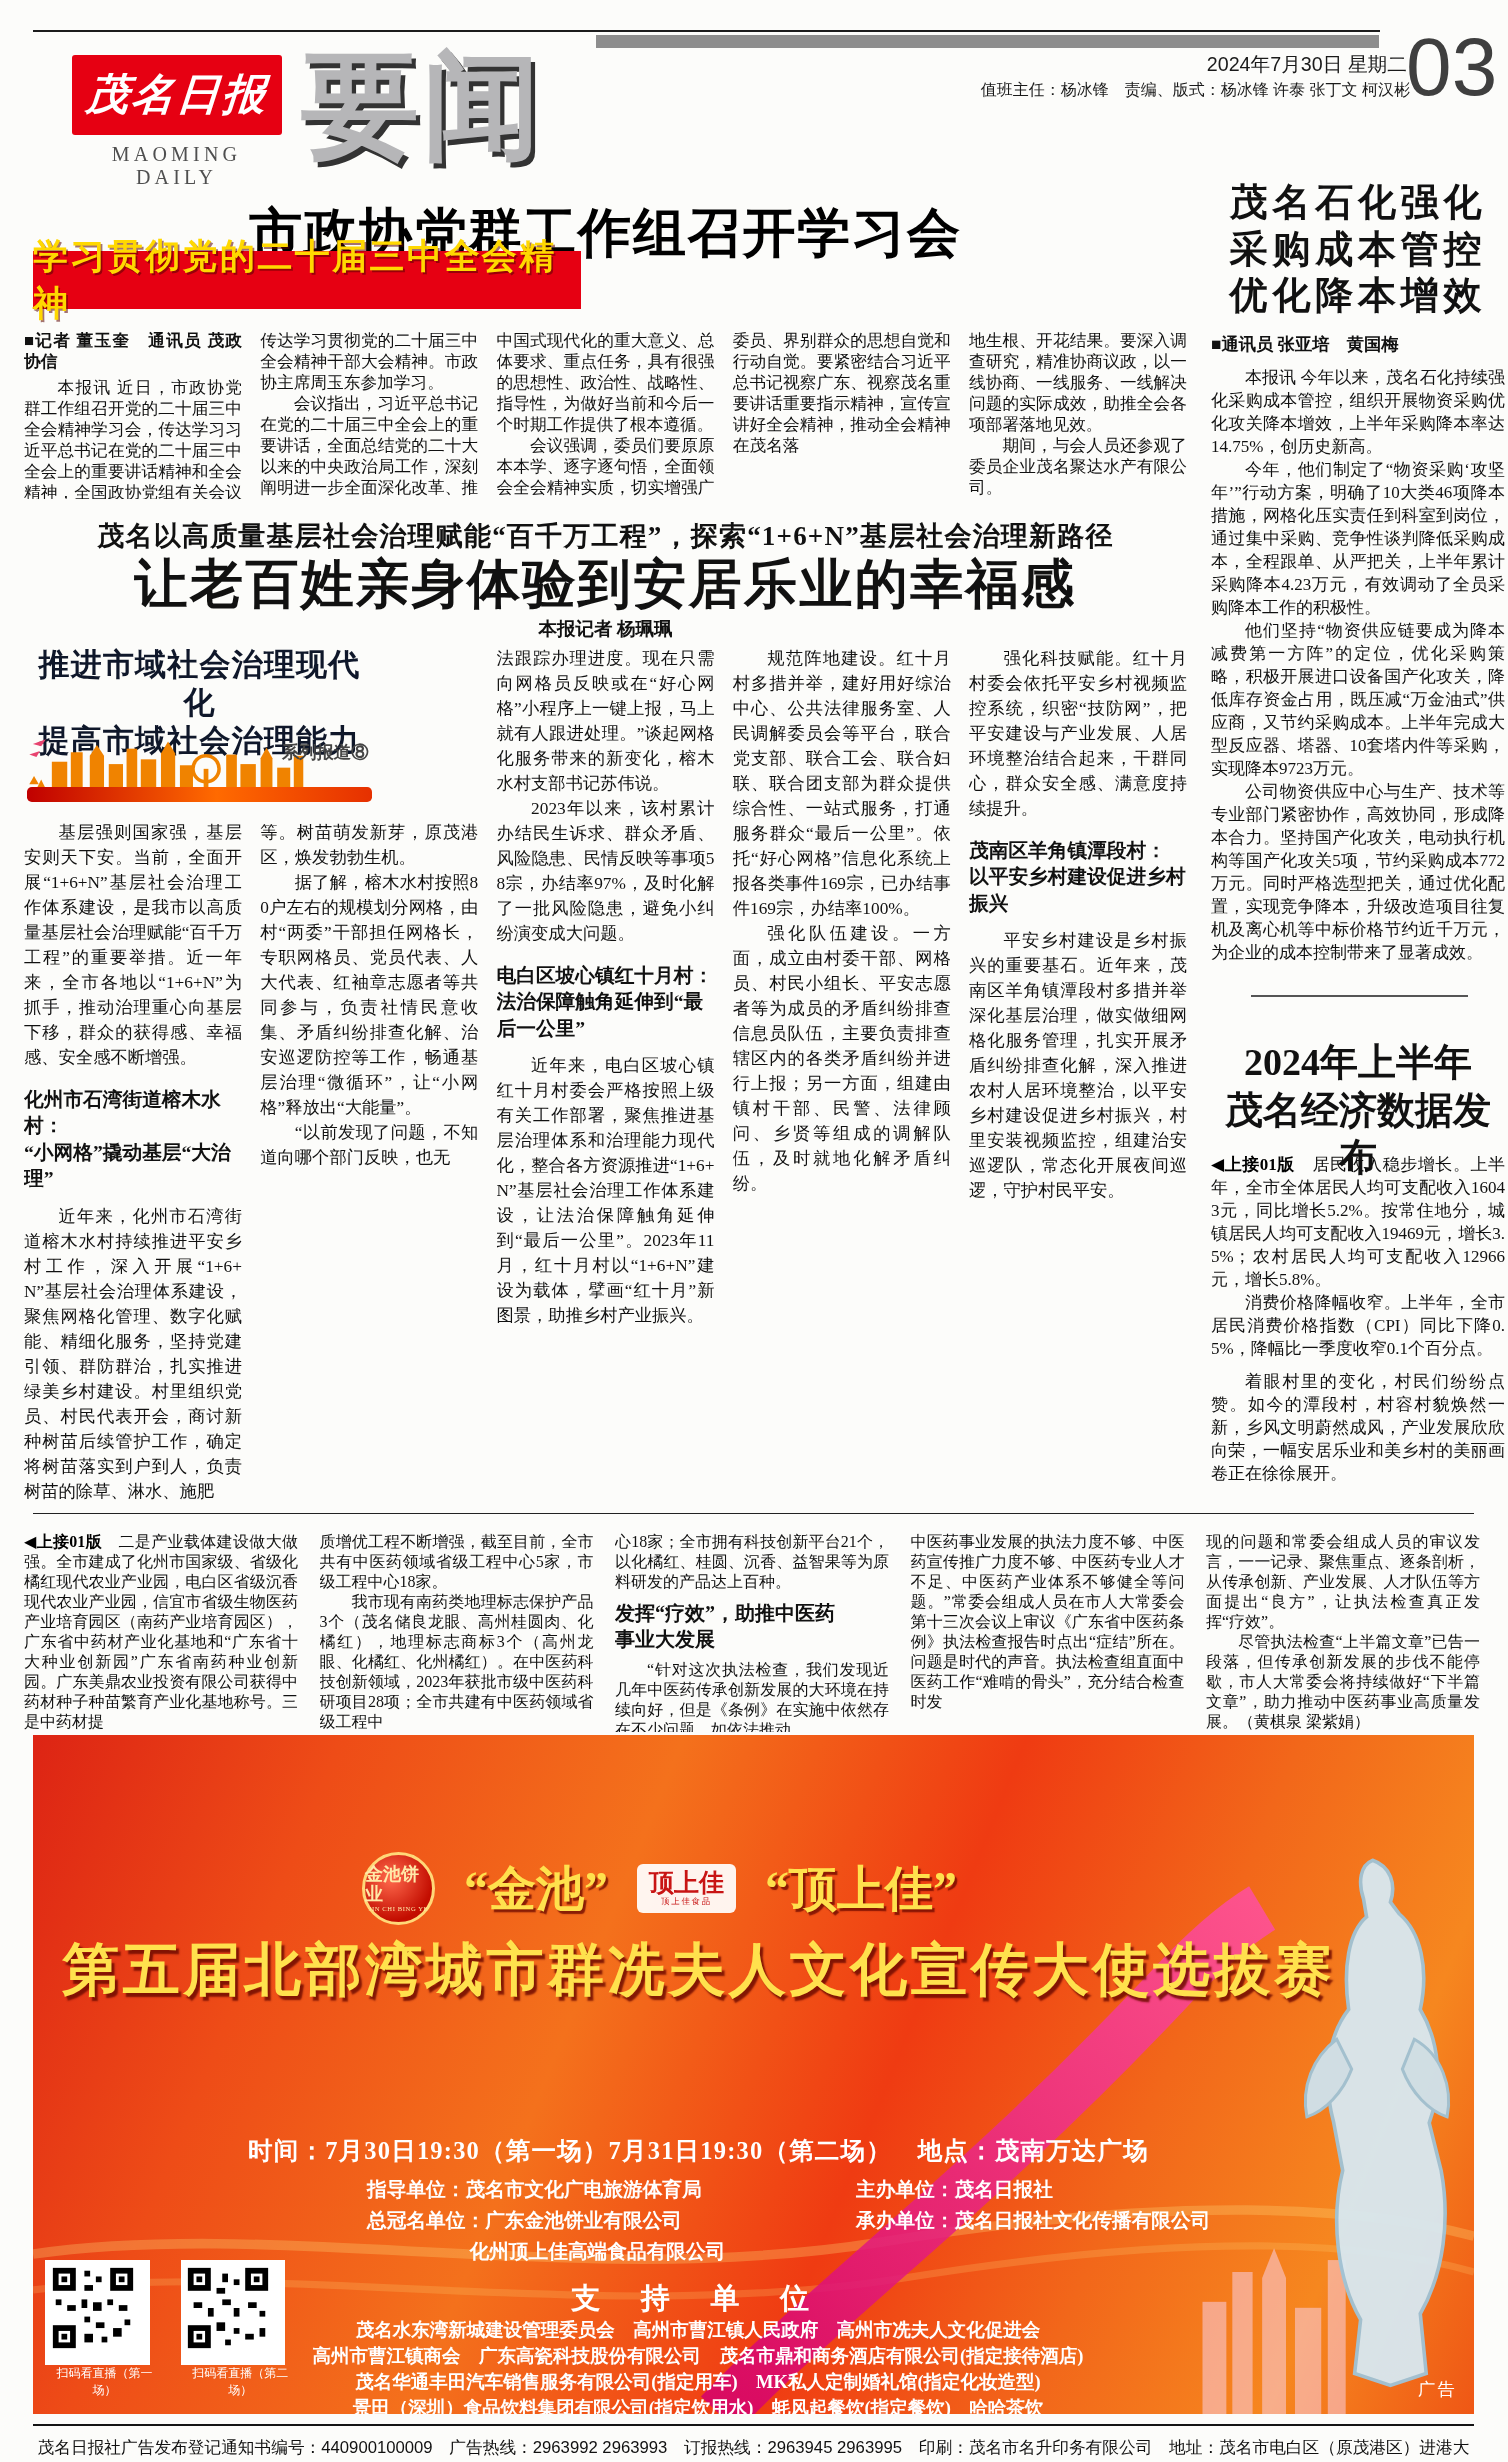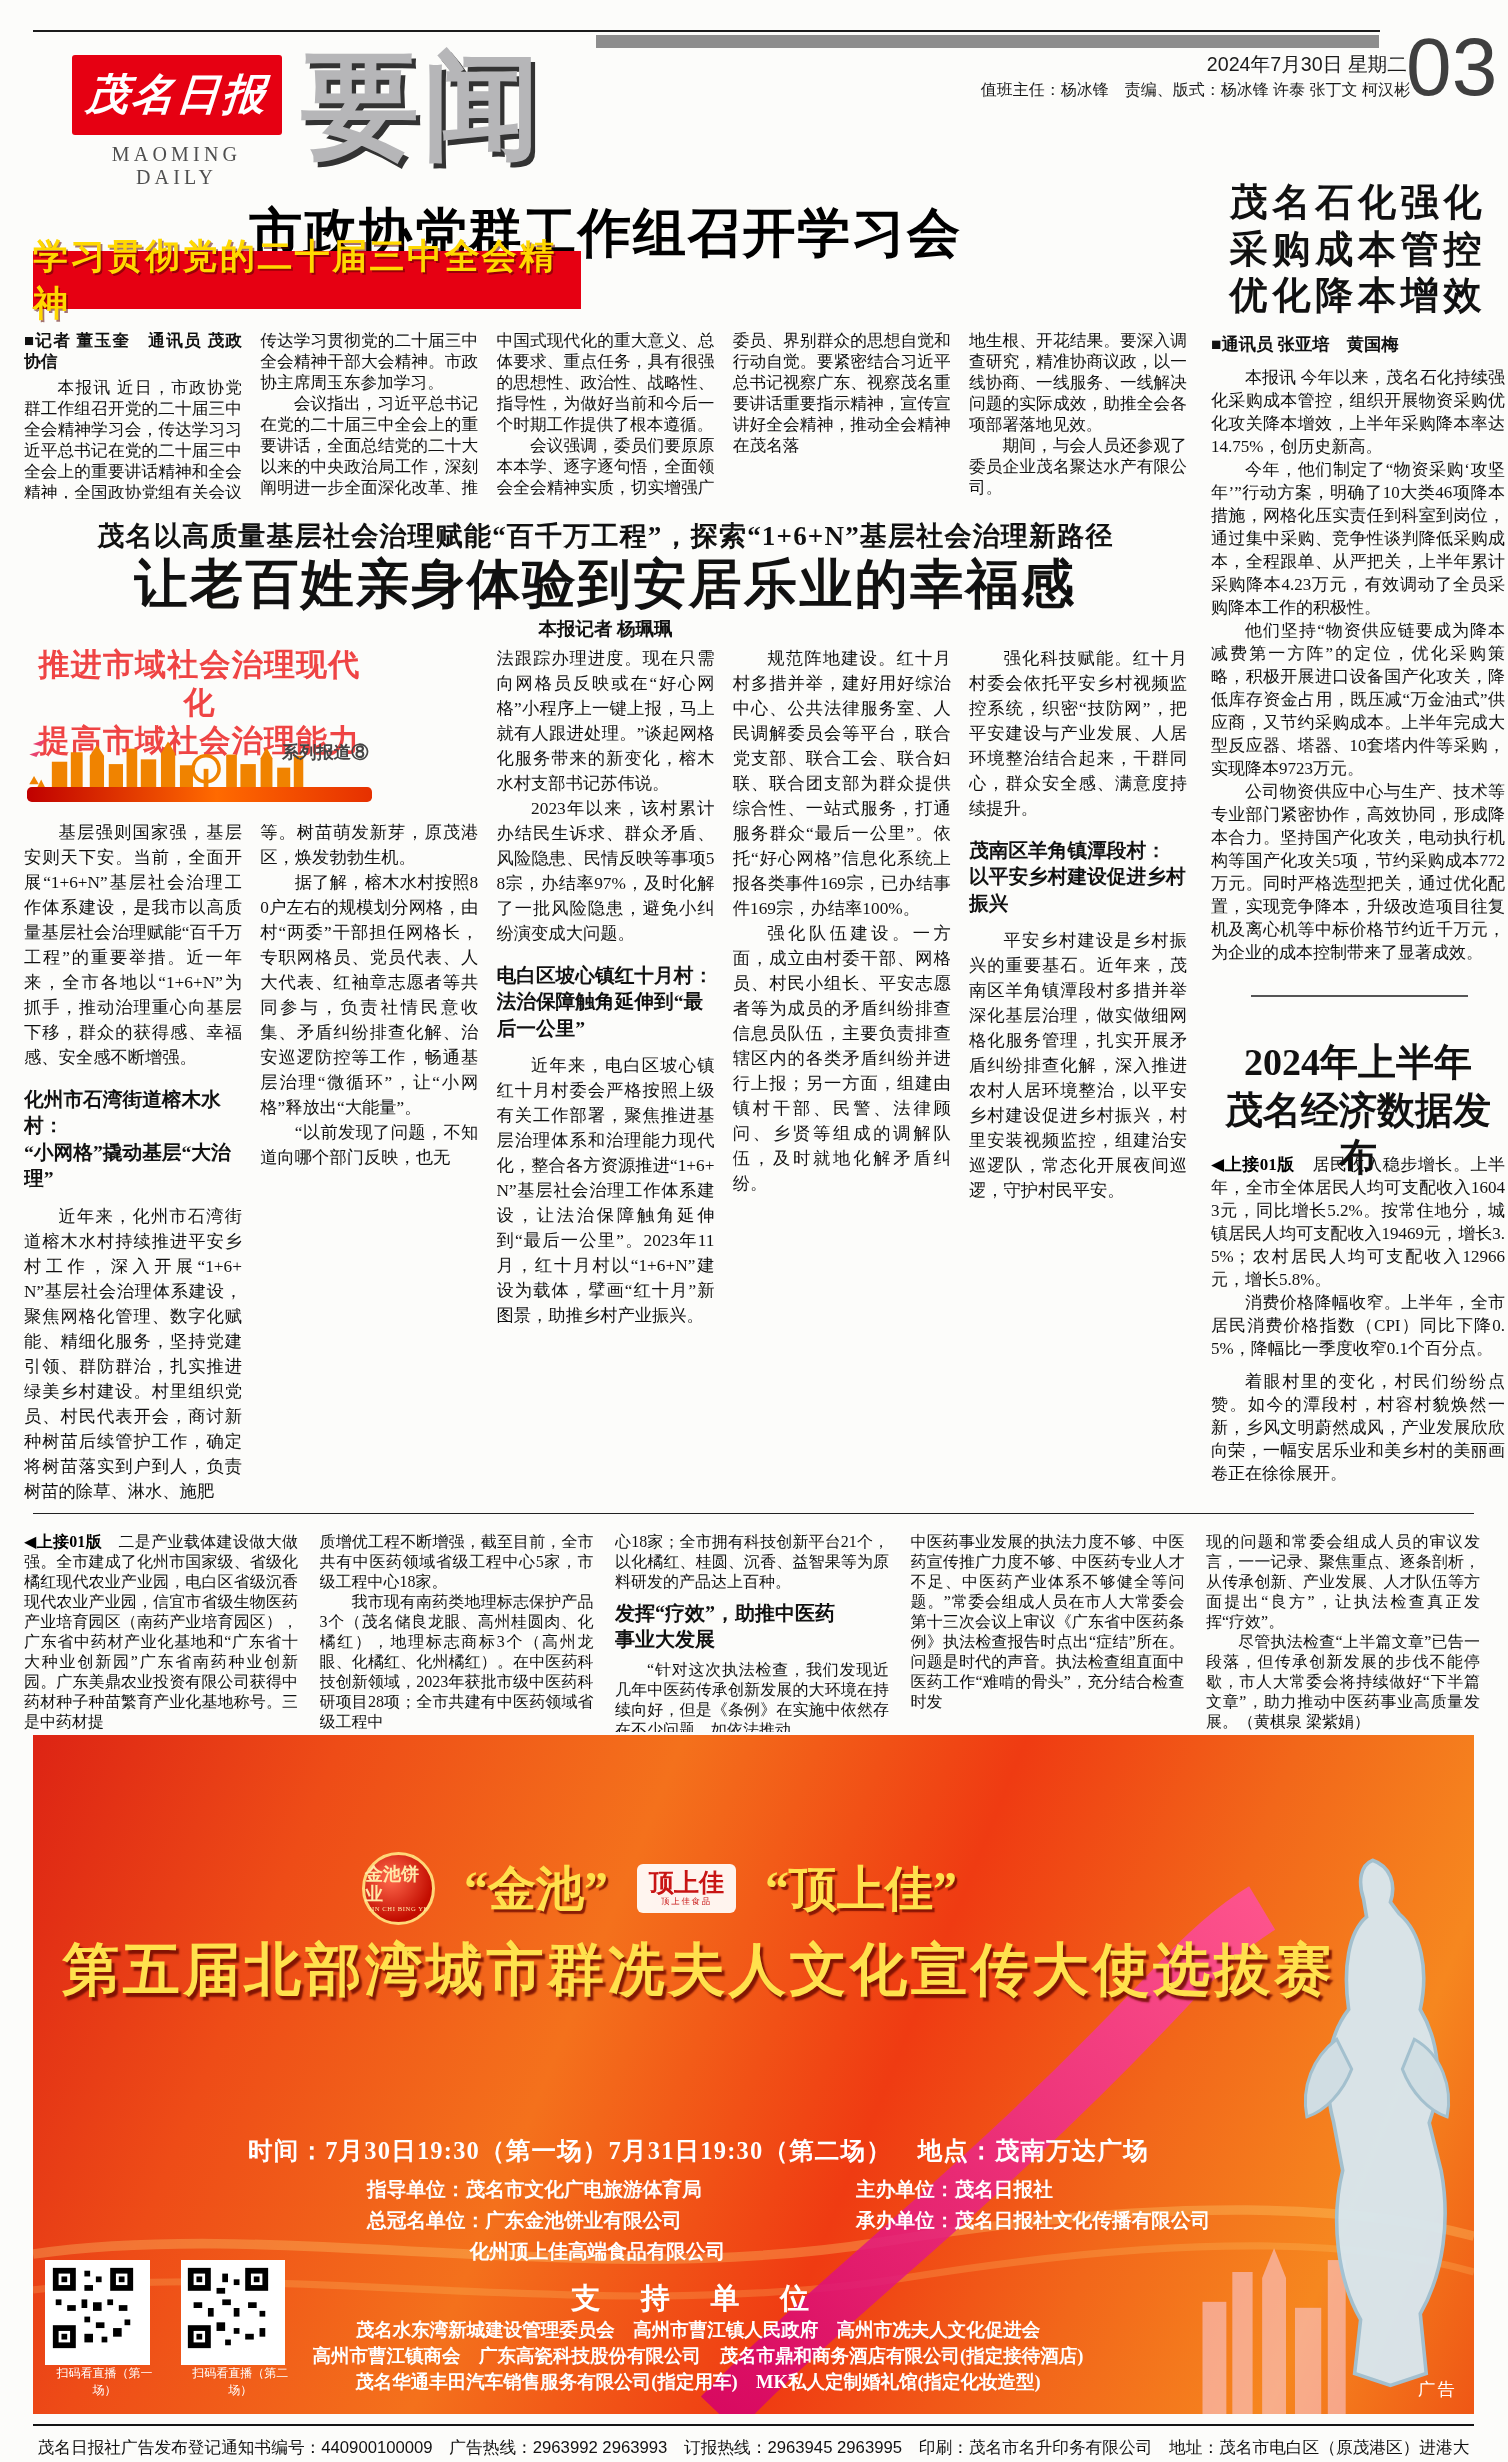--- a/index.html
+++ b/index.html
@@ -28,21 +28,21 @@
   .byline{font-weight:bold;margin-bottom:4.8px}
   .lcol{width:218px;height:169px;overflow:hidden}
   
   .kicker{font-size:27px;text-align:center;font-weight:600;letter-spacing:1.2px}
   .feathead{font-size:53px;font-weight:900;text-align:center;letter-spacing:2.4px}
   .featby{font-size:18.5px;text-align:center;font-weight:bold}
   .fcol{width:218px;height:859px;overflow:hidden;font-size:17.3px;line-height:25px}
   .fcol.pad{padding-top:174px;height:685px}
   .sub{font-size:19.7px;font-weight:900;line-height:1.35;margin:15.5px 0 12px;text-align:left}
   .badge{width:345px;height:156px}
-  .badgeline{color:#ef4444;font-weight:900;font-size:31px;letter-spacing:1.2px;line-height:1.22;text-align:center;font-family:"Liberation Sans",sans-serif}
+  .badgeline{color:#0f172a;font-weight:900;font-size:31px;letter-spacing:1.2px;line-height:1.22;text-align:center;font-family:"Liberation Sans",sans-serif}
   .series{font-size:17.3px;font-weight:bold;color:#444;position:absolute;right:3.6px;bottom:38px}
   .badgebar{position:absolute;left:0;right:0;bottom:0;height:15.5px;background:linear-gradient(90deg,#c00000,#ff6a00 55%,#e63000);border-radius:4.8px}
   
   .sidehead{font-size:38px;font-weight:900;text-align:center;line-height:1.23;letter-spacing:4.8px}
   .sidebody{font-size:17px;line-height:23px}
   .divline{background:#555;height:1.8px}
   .cont-tag{font-weight:900;color:#000}
   
   .bcol{width:274px;height:200px;overflow:hidden;font-size:16px;line-height:20px}
   .bsub{font-size:20px;font-weight:900;line-height:1.3;margin:8.4px 0 7.2px;text-align:left}
@@ -294,20 +294,21 @@
     <div>主办单位：茂名日报社</div>
     <div>承办单位：茂名日报社文化传播有限公司</div>
   </div>
 
   <div class="abs adsupt" style="left:18px;top:544px;width:1295px">支 持 单 位</div>
 
   <div class="abs" style="left:137px;top:582px;width:1056px">
     <div class="adsupline">茂名水东湾新城建设管理委员会　高州市曹江镇人民政府　高州市冼夫人文化促进会</div>
     <div class="adsupline">高州市曹江镇商会　广东高瓷科技股份有限公司　茂名市鼎和商务酒店有限公司(指定接待酒店)</div>
     <div class="adsupline">茂名华通丰田汽车销售服务有限公司(指定用车)　MK私人定制婚礼馆(指定化妆造型)</div>
+    <div class="adsupline">景田（深圳）食品饮料集团有限公司(指定饮用水)　蚝风起餐饮(指定餐饮)　哈哈茶饮</div>
 
   </div>
 
   <div class="abs" style="left:12px;top:525px;display:flex;gap:16.7px">
     <div>
       <div class="qrbox">
         <svg width="86" height="86" viewBox="0 0 60 60">
           <rect width="60" height="60" fill="#fff"></rect>
           <g fill="#000">
             <rect x="2" y="2" width="16" height="16"></rect>

